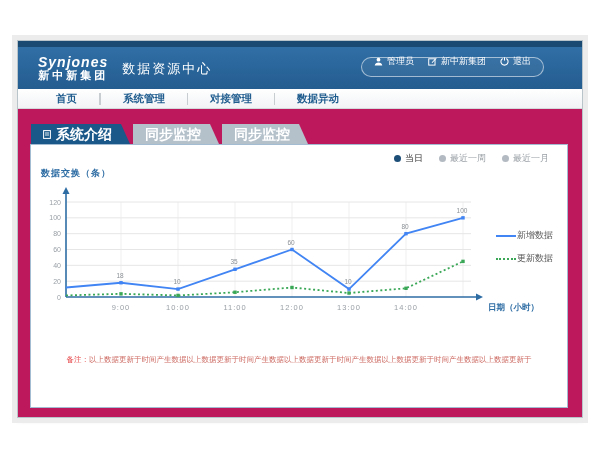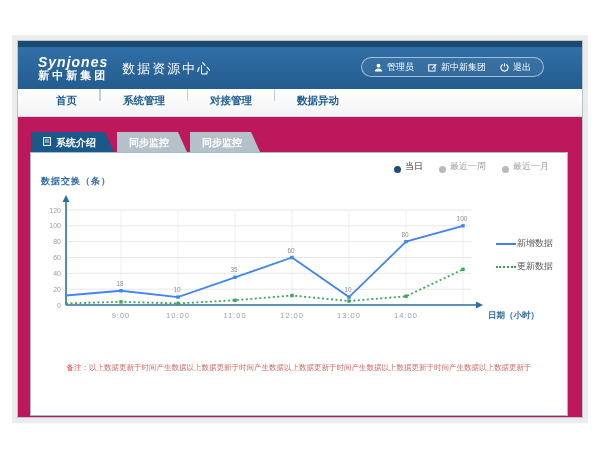--- a/index.html
+++ b/index.html
@@ -14,49 +14,49 @@
 
   
   .header-strip { height:6px; background:#1a4a72; }
   .header { position:relative; height:42px;
     background:linear-gradient(#306fa6,#245c8f); display:flex; align-items:center; }
   .logo { margin-left:20px; color:#fff; text-align:center; line-height:1.05; }
   .logo-en { font-size:14px; font-weight:bold; font-style:italic; letter-spacing:1px; }
   .logo-cn { font-size:11px; font-weight:bold; letter-spacing:3px; }
   .app-title { color:#fff; font-size:13px; margin-left:14px; letter-spacing:2px; padding-top:2px; }
   .user-pill { position:absolute; right:38px; top:10px; height:20px; display:flex;
-    align-items:center; gap:14px; padding:8px 12px; border:1px solid rgba(255,255,255,.55);
+    align-items:flex-end; gap:14px; padding:8px 12px; border:1px solid rgba(255,255,255,.55);
     border-radius:10px; background:rgba(255,255,255,.06); }
   .user-action { display:flex; align-items:center; gap:4px; color:#fff; font-size:9px;
     cursor:pointer; white-space:nowrap; }
   .user-action svg { display:block; }
 
   
-  .nav { height:28px; background:linear-gradient(#ffffff,#f1f3f5);
-    border-bottom:1px solid #d4d9dd; display:flex; padding-left:16px; }
+  .nav { height:20px; background:linear-gradient(#ffffff,#f1f3f5);
+    border-bottom:1px solid #d4d9dd; display:flex; align-items:center; padding-left:16px; }
   .nav-item { font-size:10.5px; font-weight:bold; color:#1f5c8e; padding:0 22px;
     cursor:pointer; line-height:23px; }
   .nav-sep { width:1px; height:12px; background:#c8cdd2; }
 
   
   .content { position:relative; height:305px; padding-top:15px; }
   .tabs { display:flex; margin-left:13px; height:20px; }
-  .tab { position:relative; color:#fff; font-size:10px; font-weight:bold;
+  .tab { position:relative; color:#fff; font-size:14px; font-weight:bold;
     padding:1px 18px 0 12px; line-height:20px; margin-right:3px; cursor:pointer;
-    display:flex; align-items:flex-start; gap:5px;
+    display:flex; align-items:flex-end; gap:5px;
     clip-path:polygon(0 0, calc(100% - 9px) 0, 100% 100%, 0 100%); }
   .tab.active { background:#195888; }
   .tab.inactive { background:#b4c0ca; }
 
   .panel { position:relative; margin:0 14px 0 12px; height:264px; background:#fff;
     border:1px solid #a3bcd2; }
 
   
   .radios { position:absolute; top:7px; right:18px; display:flex; gap:16px; }
-  .radio-item { display:flex; align-items:flex-end; gap:4px; cursor:pointer; }
+  .radio-item { display:flex; align-items:center; gap:4px; cursor:pointer; }
   .radio-dot { width:7px; height:7px; border-radius:50%; }
   .radio-item .lbl { font-size:9px; }
 
   .y-title { position:absolute; left:10px; top:22px; font-size:9px; font-weight:bold;
     color:#2e6da4; letter-spacing:1px; }
 
   .chart-wrap { position:absolute; left:0; top:38px; width:535px; height:150px; }
   .chart-wrap svg { display:block; }
 
   

